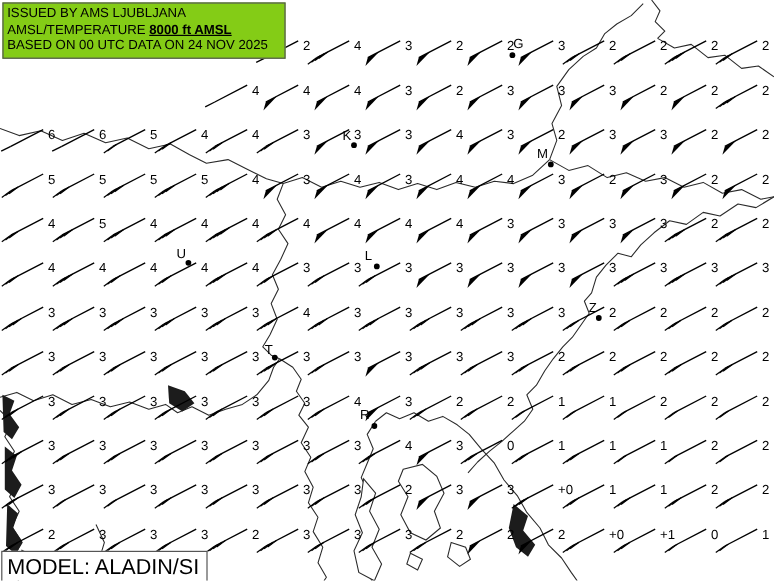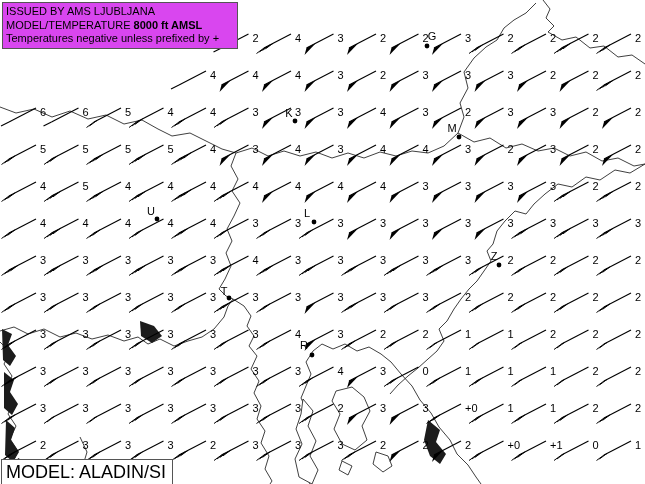--- a/index.html
+++ b/index.html
@@ -1,21 +1,21 @@
 <!DOCTYPE html>
 <html><head>
 <meta charset="utf-8">
 <style>
   html,body{margin:0;padding:0;background:#fff;}
   .stage{position:relative;width:645px;height:484px;background:#ffffff;
          font-family:"Liberation Sans",sans-serif;overflow:hidden;}
   #map{position:absolute;left:0;top:0;}
-  .header-box{position:absolute;left:2px;top:2px;width:228px;background:#d946ef;
+  .header-box{position:absolute;left:2px;top:2px;width:228px;background:#84cc16;
               border:1px solid #555;padding:2px 3px;font-size:11px;line-height:13.5px;color:#000;}
-  .header-box .bold{font-weight:bold;}
+  .header-box .bold{font-weight:bold;text-decoration:underline;}
   .model-box{position:absolute;left:1px;top:459px;background:#ffffff;border:1px solid #555;
              padding:2px 6px 3px 4px;font-size:18px;color:#000;}
 </style>
 </head>
 <body>
 
 <div class="stage">
   <svg id="map" width="645" height="484" viewBox="0 0 645 484">
       <path d="M0,107 L16,113 L34,109 L52,117 L70,111 L88,119 L106,115 L124,124 L142,120 L158,129 L172,136 L190,133 L206,141 L222,149 L236,153 L252,148 L268,156 L284,151 L300,156 L316,152 L332,158 L348,153 L364,158 L380,152 L396,156 L412,151 L428,153 L444,146 L458,133" fill="none" stroke="#2a2a2a" stroke-width="0.9" stroke-linejoin="round"></path>
       <path d="M458,133 L464,117 L460,103 L468,88 L464,72 L474,58 L486,47 L497,40 L504,28 L514,20 L526,13 L536,3" fill="none" stroke="#2a2a2a" stroke-width="0.9" stroke-linejoin="round"></path>
@@ -823,20 +823,20 @@
       <text x="494" y="260" font-size="11" fill="#000000" text-anchor="middle" font-family="&quot;Liberation Sans&quot;, sans-serif">Z</text>
       <circle cx="499" cy="265" r="2.4" fill="#000000"></circle>
       <text x="224" y="295" font-size="11" fill="#000000" text-anchor="middle" font-family="&quot;Liberation Sans&quot;, sans-serif">T</text>
       <circle cx="229" cy="298" r="2.4" fill="#000000"></circle>
       <text x="304" y="349" font-size="11" fill="#000000" text-anchor="middle" font-family="&quot;Liberation Sans&quot;, sans-serif">R</text>
       <circle cx="312" cy="355" r="2.4" fill="#000000"></circle>
     </svg>
 
   <div class="header-box">
     <div>ISSUED BY AMS LJUBLJANA</div>
-    <div><span>MODEL/TEMPERATURE </span><span class="bold">8000 ft AMSL</span></div>
-    <div>Temperatures negative unless prefixed by +</div>
+    <div><span>AMSL/TEMPERATURE </span><span class="bold">8000 ft AMSL</span></div>
+    <div>BASED ON 00 UTC DATA ON 24 NOV 2025</div>
   </div>
 
   <div class="model-box">
     <span>MODEL: ALADIN/SI</span>
   </div>
 </div>
 
 </body></html>

